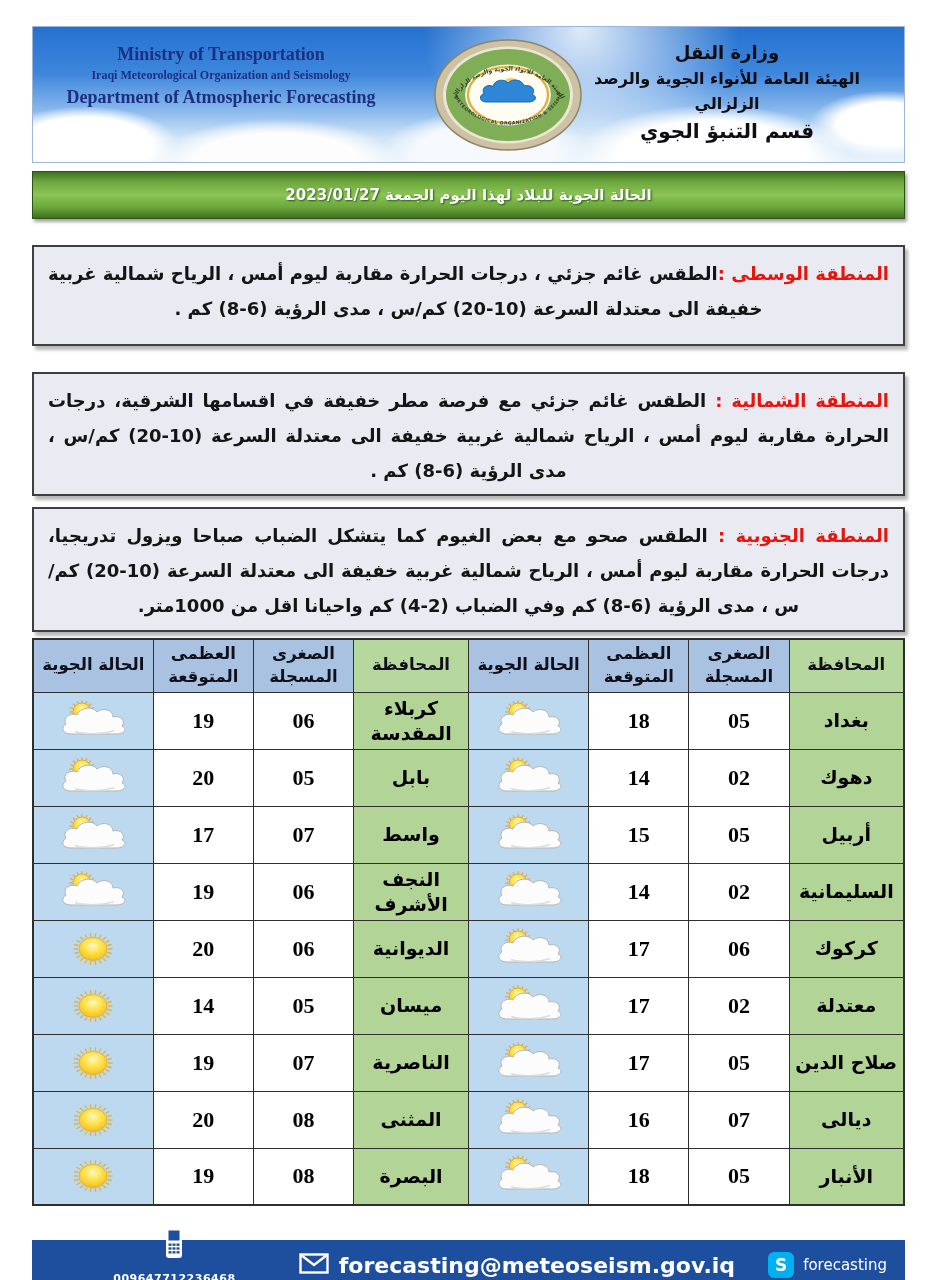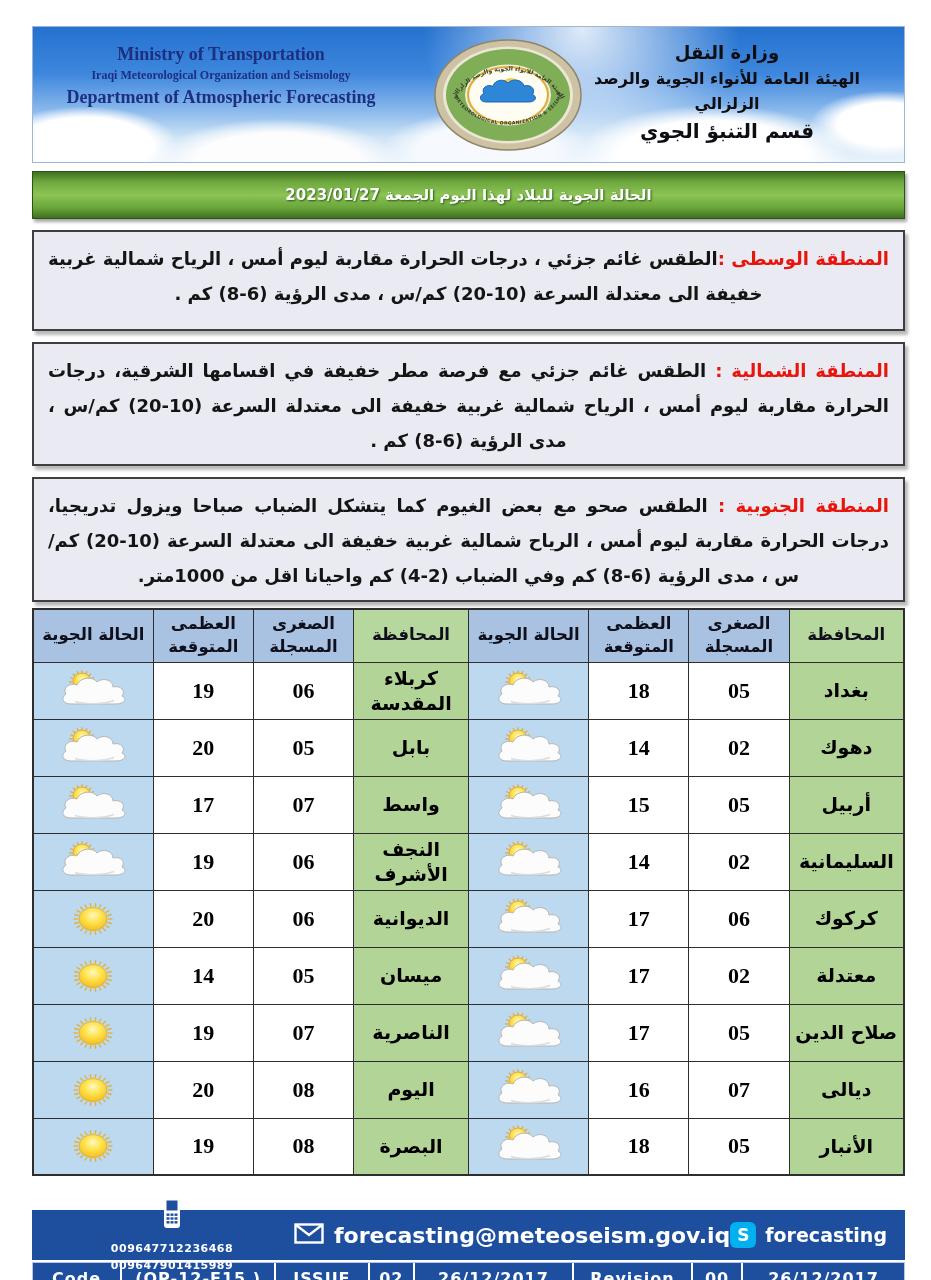--- a/index.html
+++ b/index.html
@@ -42,21 +42,21 @@
     border:1px solid #2d5214;box-shadow:2px 3px 3px rgba(0,0,0,.35);
   }
   .title-bar span{
     color:#fff;font-weight:bold;font-size:15px;direction:rtl;
     text-shadow:1px 1px 2px #2c5a17;
   }
   
   .region-box{
     direction:rtl;background:#e9eaf2;border:2px solid #3f3f3f;
     box-shadow:3px 4px 3px rgba(0,0,0,.28);
-    padding:9px 14px 6px 14px;margin-top:11px;
+    padding:9px 14px 6px 14px;margin-top:26px;
     font-size:18px;font-weight:bold;color:#141414;line-height:1.95;
     text-align:justify;text-align-last:center;
   }
   #region-0{min-height:82px;}
   #region-1{min-height:84px;}
   #region-2{min-height:96px;margin-top:11px;}
   .region-label{color:#e8150d;}
   
   table.fc{
     direction:rtl;width:100%;margin-top:6px;border-collapse:collapse;
@@ -82,21 +82,21 @@
   }
   .phones{display:flex;align-items:center;gap:8px;width:262px;flex-direction:column;}
   .phones .nums{font-size:11px;line-height:1.5;letter-spacing:.5px;font-weight:bold;}
   .email-wrap{flex:1;display:flex;align-items:center;justify-content:center;gap:10px;}
   .email-text{font-size:22px;font-weight:bold;}
   .skype-wrap{display:flex;align-items:center;gap:9px;width:160px;justify-content:flex-end;}
   .skype-badge{
     width:26px;height:26px;background:#00b0f0;border-radius:6px;color:#fff;
     display:flex;align-items:center;justify-content:center;font-size:17px;font-weight:bold;
   }
-  .skype-name{font-size:19px;font-weight:bold;}
+  .skype-name{font-size:15px;font-weight:normal;}
   .code-bar{
     margin-top:2px;height:30px;background:#1d4f9e;display:flex;align-items:stretch;
     border:1px solid #b9c6e0;
   }
   .code-cell{
     display:flex;align-items:center;justify-content:center;
     color:#fff;font-weight:bold;font-size:16px;letter-spacing:1px;
     border-left:2px solid #fff;white-space:nowrap;overflow:hidden;
   }
   .code-cell:first-child{border-left:none;}
@@ -699,21 +699,21 @@
             <line x1="23.4" y1="5.1" x2="22.0" y2="2.2" stroke="#e0a93c" stroke-width="1.2"></line>
             <line x1="27.0" y1="4.4" x2="27.0" y2="1.3" stroke="#e0a93c" stroke-width="1.2"></line>
             <line x1="30.6" y1="5.1" x2="32.0" y2="2.2" stroke="#e0a93c" stroke-width="1.2"></line>
             <line x1="33.7" y1="7.0" x2="36.2" y2="4.7" stroke="#e0a93c" stroke-width="1.2"></line>
             <line x1="35.8" y1="9.7" x2="39.0" y2="8.5" stroke="#e0a93c" stroke-width="1.2"></line>
             <circle cx="27" cy="13" r="9" fill="url(#sg)" stroke="#e59d22" stroke-width="0.8"></circle>
      <path d="M16 35 C8 35 5 29 11 25 C7 19 15 13 22 16 C25 8 38 7 42 13 C48 8 58 11 58 18 C66 16 71 22 67 27 C73 30 69 35 61 35 Z" fill="#fcfcfc" stroke="#b5b5b5" stroke-width="1"></path>
      <path d="M20 32.5 C30 35.5 48 35.5 59 31.5" stroke="#dcdcdc" stroke-width="1.4" fill="none"></path>
           </svg>
         </td>
-        <td class="prov">اليوم</td>
+        <td class="prov">المثنى</td>
         <td class="num">08</td>
         <td class="num">20</td>
         <td class="ic">
           <svg width="76" height="44" viewBox="0 0 76 44">
             <defs>
               <radialGradient id="sg" cx="50%" cy="35%" r="70%">
   <stop offset="0%" stop-color="#fff8c2"></stop>
                 <stop offset="45%" stop-color="#ffe24a"></stop>
                 <stop offset="100%" stop-color="#f2b81e"></stop>
 </radialGradient>

